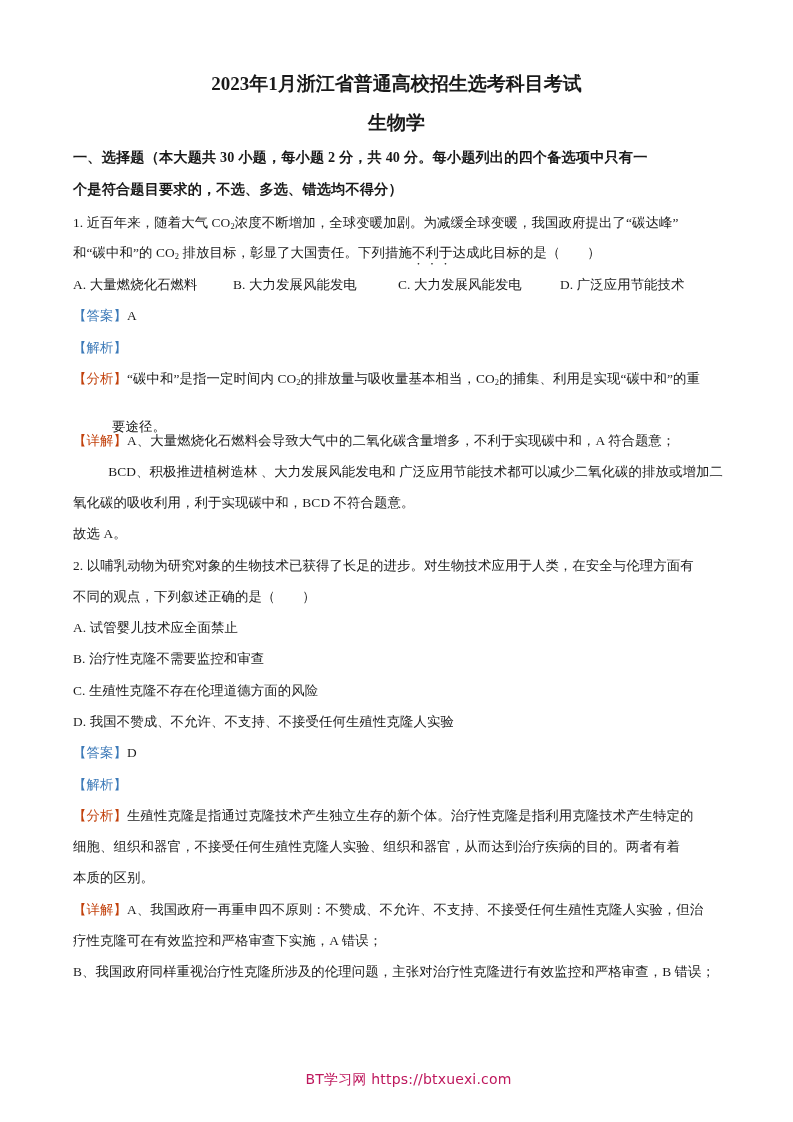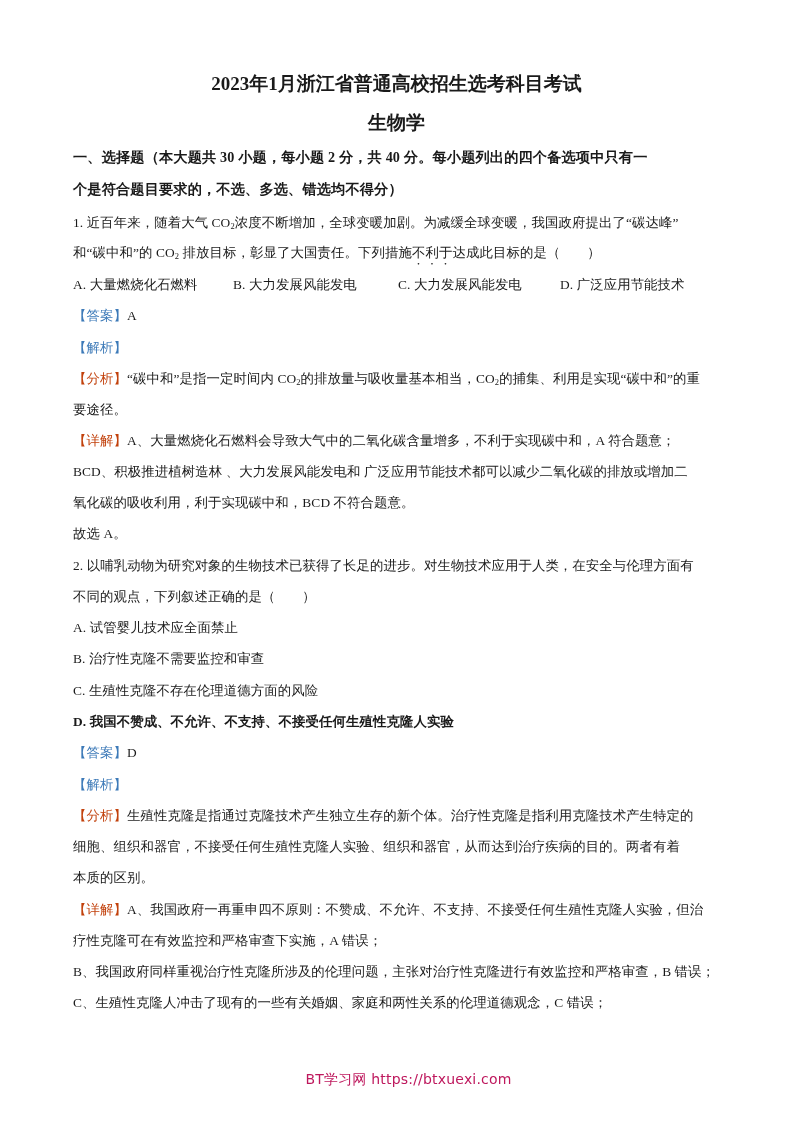--- a/index.html
+++ b/index.html
@@ -78,57 +78,56 @@
   </div>
   <div class="line" style="top:307px;">
     <span class="blue-tag">【答案】</span><span>A</span>
   </div>
   <div class="line" style="top:339px;">
     <span class="blue-tag">【解析】</span>
   </div>
   <div class="line" style="top:370px;">
     <span class="tag">【分析】</span><span>“碳中和”是指一定时间内 CO</span><sub>2</sub><span>的排放量与吸收量基本相当，CO</span><sub>2</sub><span>的捕集、利用是实现“碳中和”的重</span>
   </div>
-  <div class="line" style="top:401px;">要途径。</div>
+  <div class="line" style="top:418px;margin-left:39px;">要途径。</div>
   <div class="line" style="top:432px;">
     <span class="tag">【详解】</span><span>A、大量燃烧化石燃料会导致大气中的二氧化碳含量增多，不利于实现碳中和，A 符合题意；</span>
   </div>
-  <div class="line" style="top:463px;">BCD、积极推进植树造林 、大力发展风能发电和 广泛应用节能技术都可以减少二氧化碳的排放或增加二</div>
+  <div class="line" style="top:463px;text-align:right;">BCD、积极推进植树造林 、大力发展风能发电和 广泛应用节能技术都可以减少二氧化碳的排放或增加二</div>
   <div class="line" style="top:494px;">氧化碳的吸收利用，利于实现碳中和，BCD 不符合题意。</div>
   <div class="line" style="top:525px;">故选 A。</div>
 
   <div class="line" style="top:557px;">
     <span>2.</span>
     <span>以哺乳动物为研究对象的生物技术已获得了长足的进步。对生物技术应用于人类，在安全与伦理方面有</span>
   </div>
   <div class="line" style="top:588px;">不同的观点，下列叙述正确的是（　　）</div>
   <div class="line" style="top:619px;">
     <span>A.</span> <span>试管婴儿技术应全面禁止</span>
   </div>
   <div class="line" style="top:650px;">
     <span>B.</span> <span>治疗性克隆不需要监控和审查</span>
   </div>
   <div class="line" style="top:682px;">
     <span>C.</span> <span>生殖性克隆不存在伦理道德方面的风险</span>
   </div>
-  <div class="line" style="top:713px;font-weight:bold;">
+  <div class="line" style="top:713px;">
     <span>D.</span> <span>我国不赞成、不允许、不支持、不接受任何生殖性克隆人实验</span>
   </div>
   <div class="line" style="top:744px;">
     <span class="blue-tag">【答案】</span><span>D</span>
   </div>
   <div class="line" style="top:776px;">
     <span class="blue-tag">【解析】</span>
   </div>
   <div class="line" style="top:807px;">
     <span class="tag">【分析】</span><span>生殖性克隆是指通过克隆技术产生独立生存的新个体。治疗性克隆是指利用克隆技术产生特定的</span>
   </div>
   <div class="line" style="top:838px;">细胞、组织和器官，不接受任何生殖性克隆人实验、组织和器官，从而达到治疗疾病的目的。两者有着</div>
   <div class="line" style="top:869px;">本质的区别。</div>
   <div class="line" style="top:901px;">
     <span class="tag">【详解】</span><span>A、我国政府一再重申四不原则：不赞成、不允许、不支持、不接受任何生殖性克隆人实验，但治</span>
   </div>
   <div class="line" style="top:932px;">疗性克隆可在有效监控和严格审查下实施，A 错误；</div>
   <div class="line" style="top:963px;">B、我国政府同样重视治疗性克隆所涉及的伦理问题，主张对治疗性克隆进行有效监控和严格审查，B 错误；</div>
-  <div class="line" style="top:994px;">C、生殖性克隆人冲击了现有的一些有关婚姻、家庭和两性关系的伦理道德观念，C 错误；</div>
 
   <div class="footer">BT学习网 https://btxuexi.com</div>
 </div>
 
 </body></html>

